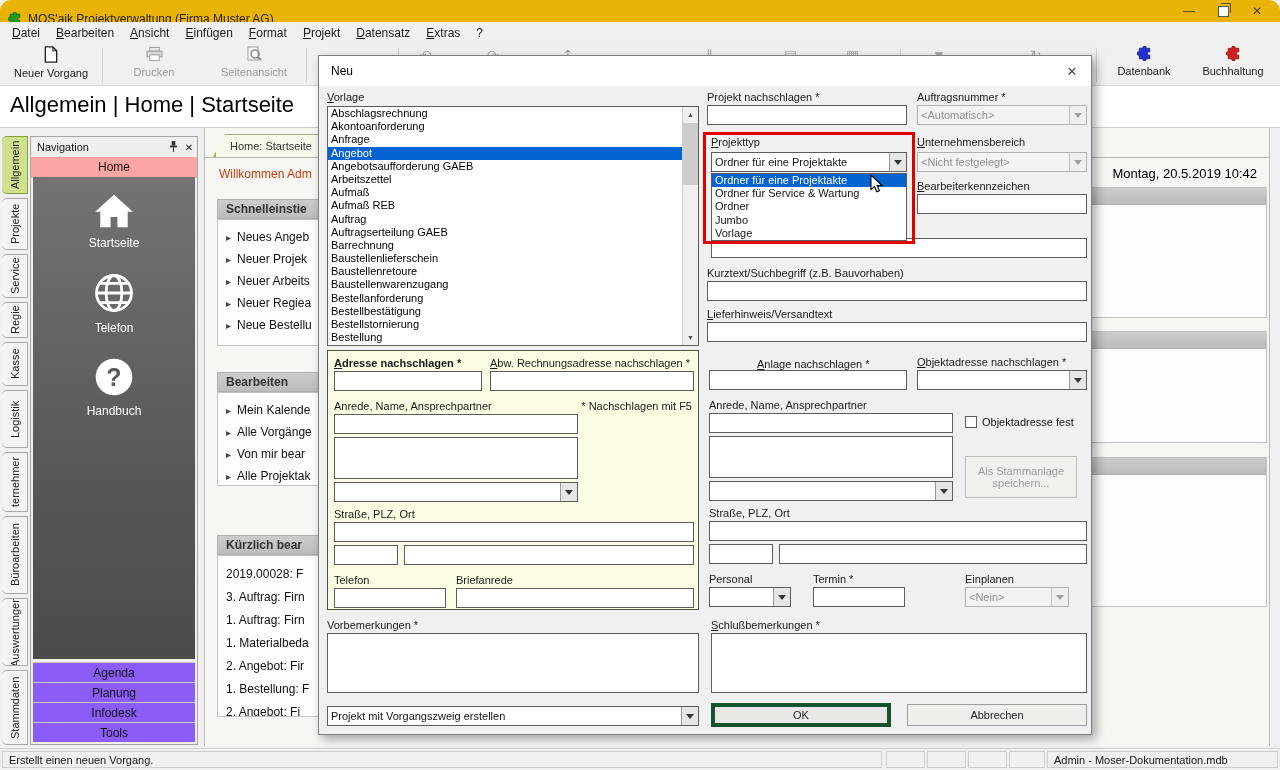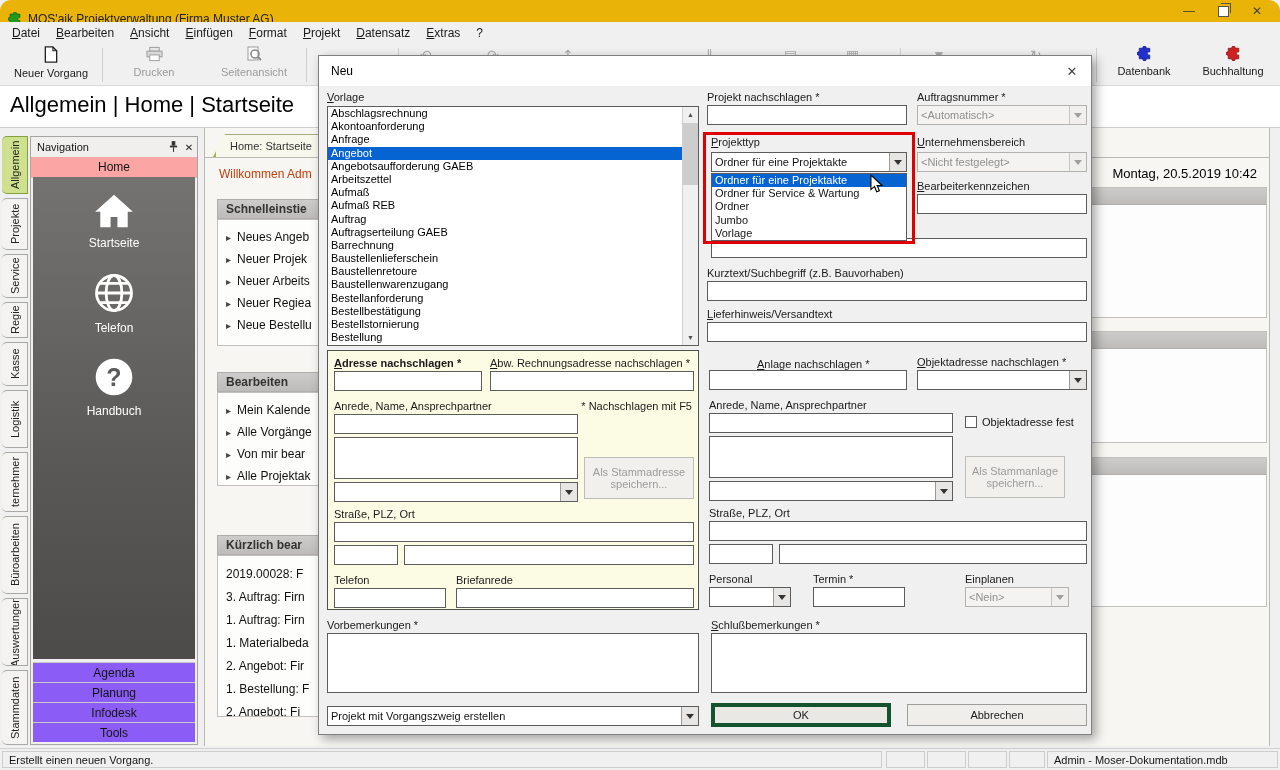--- a/index.html
+++ b/index.html
@@ -426,23 +426,20 @@
       <input class="inp" style="left: 162px; top: 20px; width: 204px;">
 
       <div class="lbl" style="left:6px;top:49px;">Anrede, Name, Ansprechpartner</div>
       <div class="hint" style="right:6px;top:49px;">* Nachschlagen mit F5</div>
       <input class="inp" style="left: 6px; top: 63px; width: 244px;">
       <textarea class="ta" style="left: 6px; top: 86px; width: 244px; height: 42px; resize: none;"></textarea>
       <div class="combo" style="left:6px;top:131px;width:244px;">
         <span class="val"></span>
           <span class="arr"></span>
       </div>
-      <div class="dbtn disabled" style="left:256px;top:106px;width:110px;height:42px;">
-        <span>Als Stammadresse speichern...</span>
-      </div>
 
       <div class="lbl" style="left:6px;top:157px;">Straße, PLZ, Ort</div>
       <input class="inp" style="left: 6px; top: 171px; width: 360px;">
       <input class="inp" style="left: 6px; top: 194px; width: 64px;">
       <input class="inp" style="left: 76px; top: 194px; width: 290px;">
 
       <div class="lbl" style="left:6px;top:223px;">Telefon</div>
       <input class="inp" style="left: 6px; top: 237px; width: 112px;">
       <div class="lbl" style="left:128px;top:223px;">Briefanrede</div>
       <input class="inp" style="left: 128px; top: 237px; width: 238px;">
@@ -461,21 +458,21 @@
       <input class="inp" style="left: 2px; top: 63px; width: 244px;">
       <div class="cbox" style="left:258px;top:66px;">
         <span class="bx"></span>
         <span>Objektadresse fest</span>
       </div>
       <textarea class="ta" style="left: 2px; top: 86px; width: 244px; height: 42px; resize: none;"></textarea>
       <div class="combo" style="left:2px;top:131px;width:244px;">
         <span class="val"></span>
           <span class="arr"></span>
       </div>
-      <div class="dbtn disabled" style="left:258px;top:106px;width:100px;height:42px;">
+      <div class="dbtn disabled" style="left:258px;top:106px;width:112px;height:42px;">
         <span>Als Stammanlage speichern...</span>
       </div>
 
       <div class="lbl" style="left:2px;top:157px;">Straße, PLZ, Ort</div>
       <input class="inp" style="left: 2px; top: 171px; width: 378px;">
       <input class="inp" style="left: 2px; top: 194px; width: 64px;">
       <input class="inp" style="left: 72px; top: 194px; width: 308px;">
 
       <div class="lbl" style="left:2px;top:223px;">Personal</div>
       <div class="combo" style="left:2px;top:237px;width:82px;">

